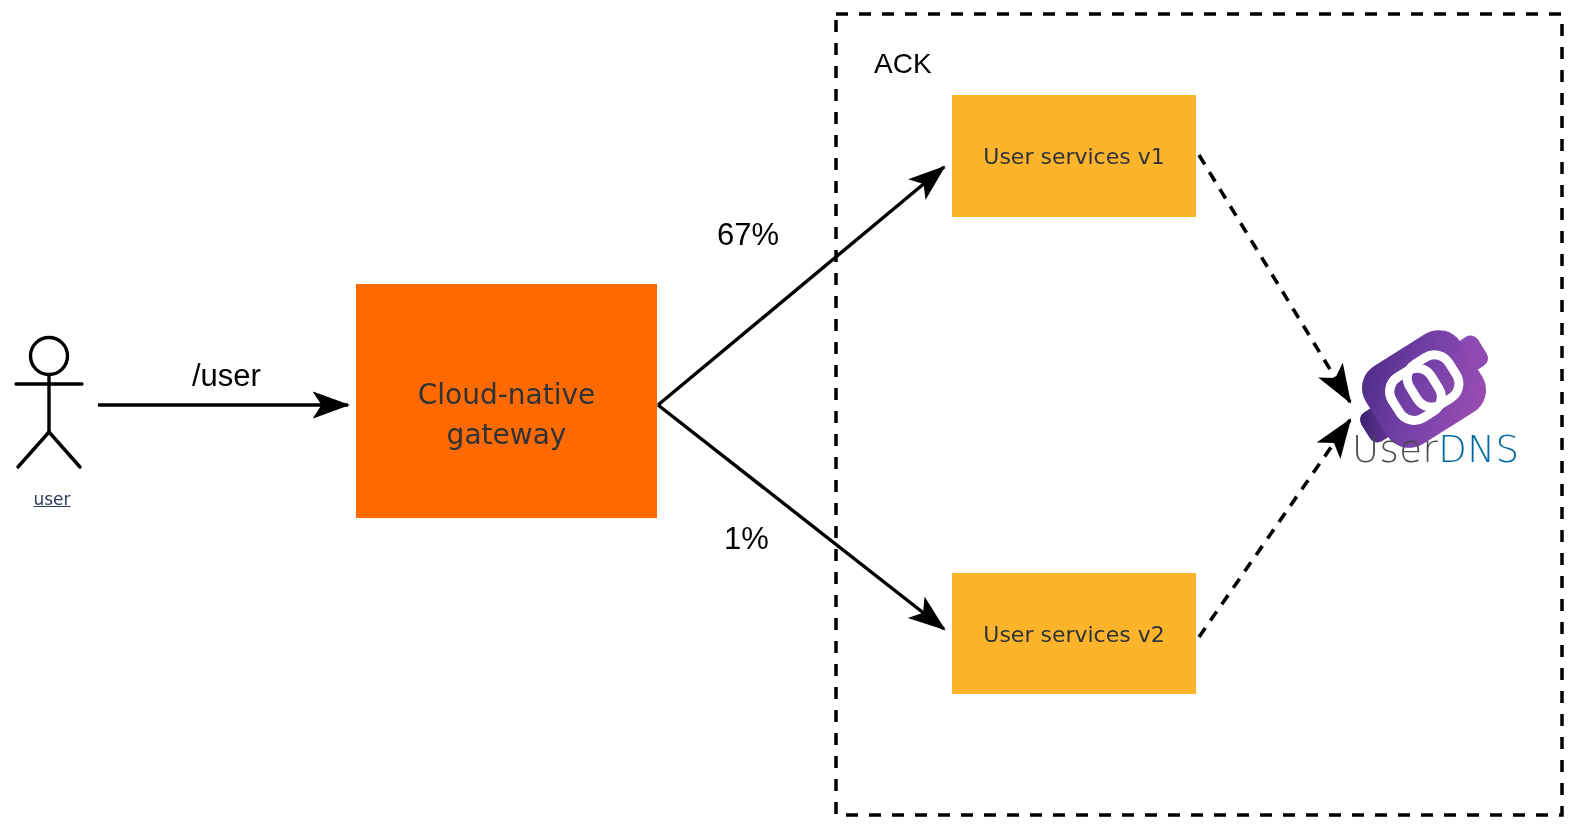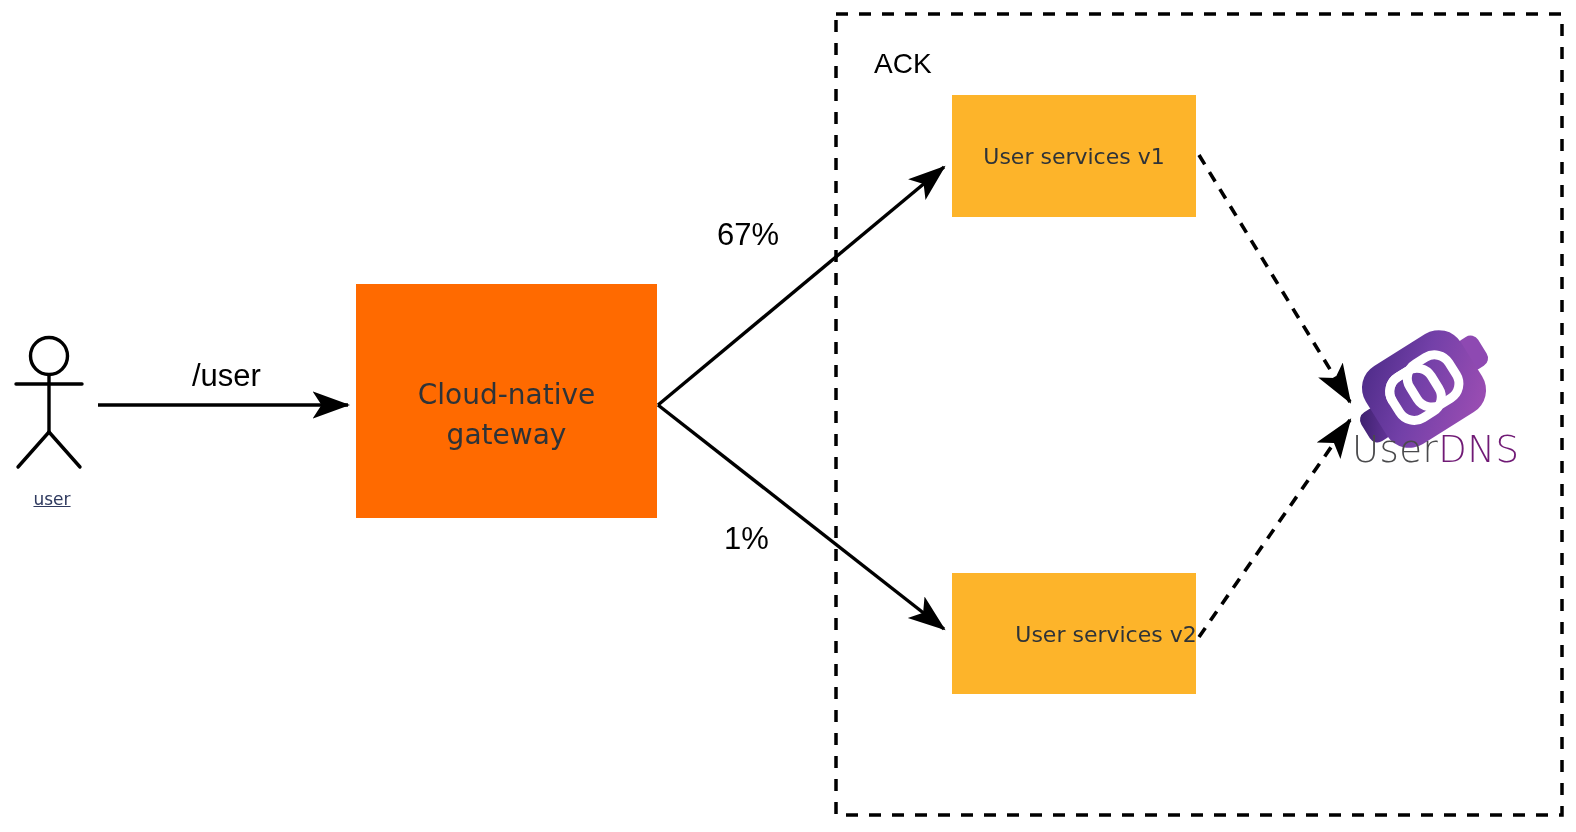--- a/index.html
+++ b/index.html
@@ -81,34 +81,34 @@
     align-items: center;
     justify-content: center;
     text-align: center;
     font-family: "DejaVu Sans", sans-serif;
     font-size: 22px;
     color: #2e3338;
     pointer-events: none;
     border-radius: 18px;
   }
   .svc-v1-text { left: 952px; top: 95px; }
-  .svc-v2-text { left: 952px; top: 573px; padding-left: 32px; }
+  .svc-v2-text { left: 952px; top: 573px; }
 
   .coredns-wordmark {
     position: absolute;
     left: 1352px;
     top: 428px;
     font-family: "DejaVu Sans", sans-serif;
     font-size: 37px;
     font-weight: 300;
     letter-spacing: 0.5px;
     white-space: nowrap;
   }
   .cd-core { color: #4a4a4c; }
-  .cd-dns  { color: #701a75; }
+  .cd-dns  { color: #0369a1; }
 
   
   .hit {
     position: absolute;
     background: transparent;
   }
 </style>
 </head>
 <body>
 

